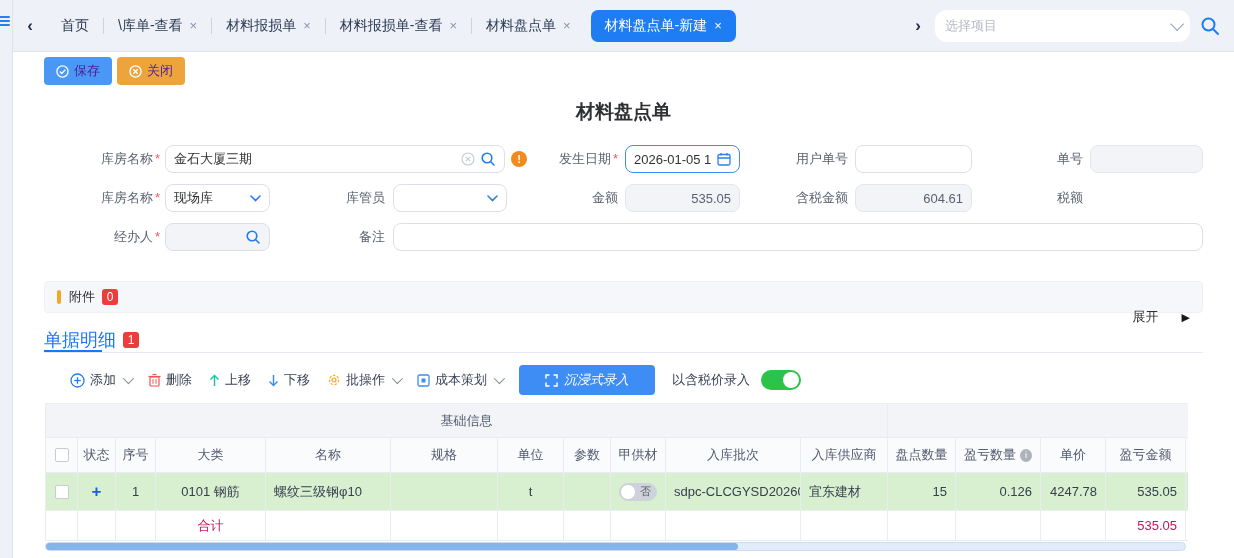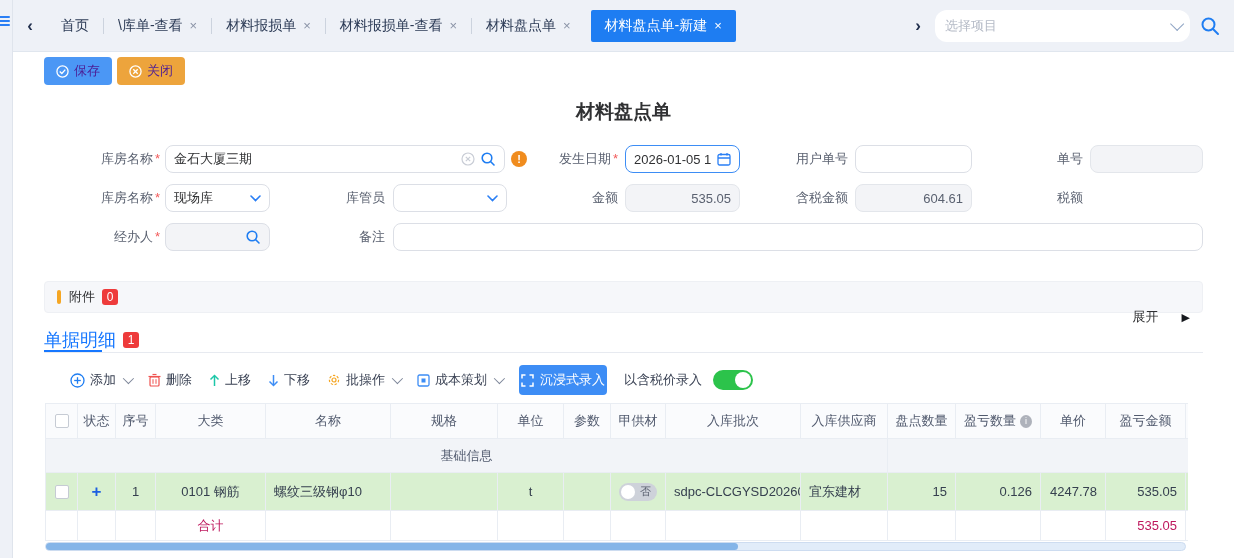--- a/index.html
+++ b/index.html
@@ -13,21 +13,21 @@
   .rail-icon { position:absolute; left:-6px; top:14px; width:16px; height:14px; }
   .rail-icon i { display:block; height:2px; background:#2a7ff5; margin:2px 0; border-radius:1px; }
 
   
   .tabbar { position:absolute; left:13px; top:0; width:1221px; height:52px;
     background:#eef1f7; border-bottom:1px solid #e0e6ee; display:flex; align-items:center; }
   .nav-chev { width:34px; text-align:center; font-size:17px; font-weight:bold; color:#22304e; cursor:pointer; }
   .tab { display:flex; align-items:center; gap:7px; padding:0 14px; height:32px;
     color:#2b3a55; font-size:14px; white-space:nowrap; cursor:pointer; }
   .tab .x { color:#8a93a6; font-size:13px; }
-  .tab.active { background:#1e7df2; color:#fff; border-radius:2px; margin:4px 6px; }
+  .tab.active { background:#1e7df2; color:#fff; border-radius:7px; margin:4px 6px; }
   .tab.active .x { color:#fff; }
   .tab-sep { width:1px; height:16px; background:#ccd3de; }
   .tab-spacer { flex:1; }
   .proj-select { display:flex; align-items:center; width:255px; height:32px; background:#fff;
     border-radius:12px; padding:0 10px; margin-right:10px; }
   .proj-select input { border:none; outline:none; flex:1; font-size:13px; color:#303133; background:transparent; }
   .proj-select input::placeholder { color:#b4bac6; }
   .chev-down { width:10px; height:10px; border-right:1.5px solid #8fa4c4; border-bottom:1.5px solid #8fa4c4;
     transform:rotate(45deg) translateY(-3px); }
   .search-glass { width:20px; height:20px; margin-right:14px; }
@@ -67,21 +67,21 @@
   .detail-tab { position:absolute; left:44px; top:328px; display:flex; align-items:center; cursor:pointer; }
   .detail-tab .lbl { color:#1677ff; font-size:18px; }
   .tab-underline { position:absolute; left:44px; top:350px; width:58px; height:2px; background:#1677ff; }
   .tabs-rule { position:absolute; left:44px; top:352px; width:1159px; height:1px; background:#e7eaf0; }
 
   .toolbar { position:absolute; left:70px; top:364px; height:32px; display:flex; align-items:center; gap:17px; }
   .titem { display:flex; align-items:center; gap:5px; color:#3a4254; font-size:13px; cursor:pointer; white-space:nowrap; }
   .titem .cd { width:8px; height:8px; border-right:1.4px solid #7d8699; border-bottom:1.4px solid #7d8699;
     transform:rotate(45deg) translateY(-2px); margin-left:2px; }
   .btn-immersive { height:30px; background:#3d8df5; color:#fff; border:none; border-radius:4px;
-    display:flex; align-items:center; gap:6px; padding:0 2px; font-size:13px; cursor:pointer; }
+    display:flex; align-items:center; gap:6px; padding:0 26px; font-size:13px; cursor:pointer;font-style:italic; }
   .toggle { width:40px; height:20px; border-radius:10px; background:#2cc34b; position:relative; cursor:pointer; margin-left:6px; }
   .toggle .knob { position:absolute; right:2px; top:2px; width:16px; height:16px; border-radius:50%; background:#fff; }
 
   .tablewrap { position:absolute; left:45px; top:403px; width:1143px; border-left:1px solid #e9edf3;
     border-top:1px solid #e9edf3; overflow:hidden; background:#fff; }
   .trow { display:grid; grid-template-columns:32px 38px 40px 110px 125px 107px 66px 47px 55px 135px 87px 68px 85px 65px 80px 12px; }
   .cell { border-right:1px solid #e9edf3; border-bottom:1px solid #e9edf3; display:flex; align-items:center;
     justify-content:center; padding:0 8px; overflow:hidden; white-space:nowrap; }
   .cell.l { justify-content:flex-start; }
   .cell.r { justify-content:flex-end; }
@@ -357,20 +357,24 @@
     </button>
     <span class="titem">
       <span>以含税价录入</span>
       <span class="toggle">
           <span class="knob"></span>
         </span>
     </span>
   </div>
 
   <div class="tablewrap">
+    <div class="trow grow">
+      <div class="cell span11">基础信息</div>
+      <div class="cell span5"></div>
+    </div>
     <div class="trow hrow">
       <div class="cell">
           <span class="checkbox"></span>
         </div>
       <div class="cell">状态</div>
       <div class="cell">序号</div>
       <div class="cell">大类</div>
       <div class="cell">名称</div>
       <div class="cell">规格</div>
       <div class="cell">单位</div>
@@ -380,24 +384,20 @@
       <div class="cell">入库供应商</div>
       <div class="cell">盘点数量</div>
       <div class="cell">
           <span>盈亏数量</span>
           <span class="info-gray">i</span>
         </div>
       <div class="cell">单价</div>
       <div class="cell">盈亏金额</div>
       <div class="cell"></div>
     </div>
-    <div class="trow grow">
-      <div class="cell span11">基础信息</div>
-      <div class="cell span5"></div>
-    </div>
     <div class="trow drow">
       <div class="cell">
           <span class="checkbox"></span>
         </div>
       <div class="cell">
           <span class="plus">+</span>
         </div>
       <div class="cell">1</div>
       <div class="cell">0101 钢筋</div>
       <div class="cell l">螺纹三级钢φ10</div>

